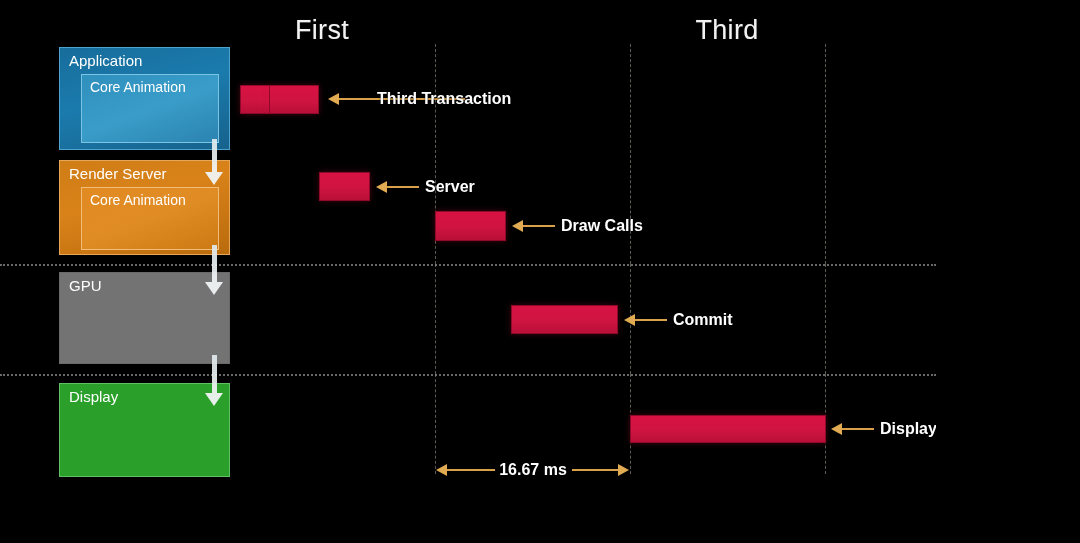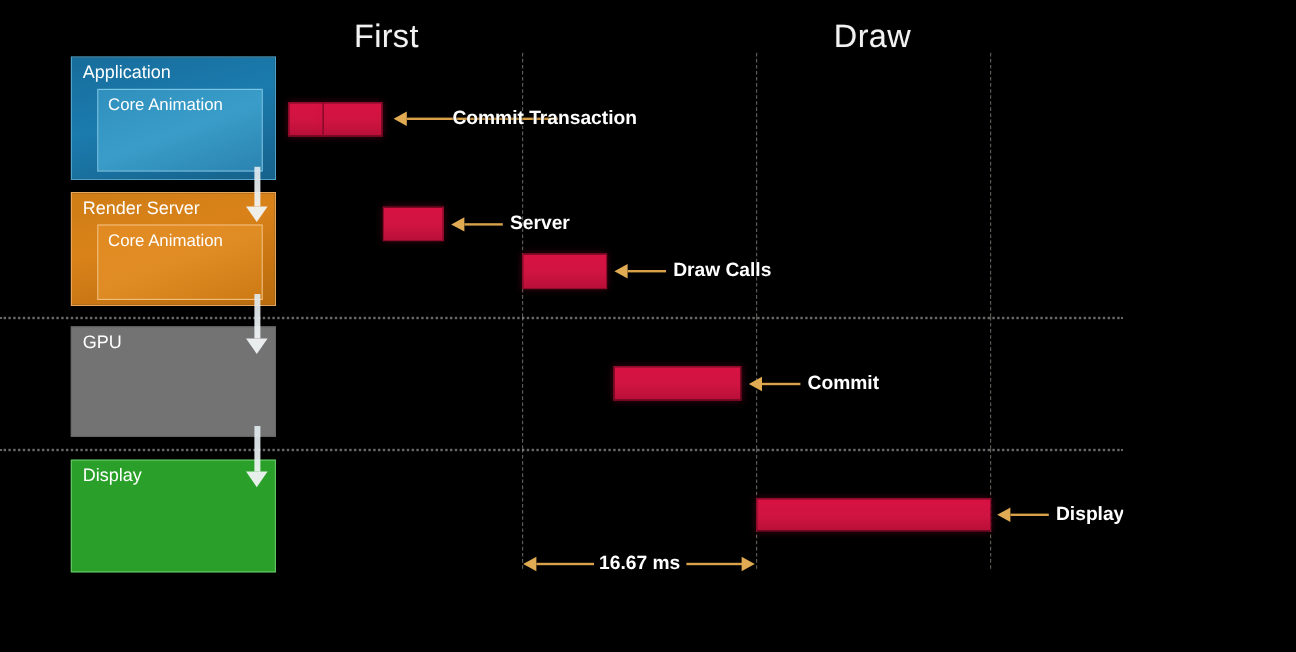--- a/index.html
+++ b/index.html
@@ -183,21 +183,21 @@
     transform: translateX(-50%);
     text-shadow: 0 1px 2px rgba(0,0,0,0.9);
   }
 </style>
 </head>
 <body>
 
 <div id="stage">
 
   <div class="frame-label" style="left:322px">First</div>
-  <div class="frame-label" style="left:727px">Draw</div>
+  <div class="frame-label" style="left:727px">Third</div>
 
   <div class="vline" style="left:435px; top:44px;  height:220px;"></div>
   <div class="vline" style="left:435px; top:264px; height:110px;"></div>
   <div class="vline" style="left:435px; top:374px; height:100px;"></div>
 
   <div class="vline" style="left:630px; top:44px;  height:220px;"></div>
   <div class="vline" style="left:630px; top:264px; height:110px;"></div>
   <div class="vline" style="left:630px; top:374px; height:100px;"></div>
 
   <div class="vline" style="left:825px; top:44px;  height:220px;"></div>
@@ -240,21 +240,21 @@
 
   <div class="bar" style="left:240px; top:85px;  width:30px;  height:29px;"></div>
   <div class="bar" style="left:269px; top:85px;  width:50px;  height:29px;"></div>
   <div class="bar" style="left:319px; top:172px; width:51px;  height:29px;"></div>
   <div class="bar" style="left:435px; top:211px; width:71px;  height:30px;"></div>
   <div class="bar" style="left:511px; top:305px; width:107px; height:29px;"></div>
   <div class="bar" style="left:630px; top:415px; width:196px; height:28px;"></div>
 
   <div class="callout-head" style="left:328px; top:93px;"></div>
   <div class="callout-line" style="left:339px; top:98px; width:126px;"></div>
-  <div class="callout-text" style="left:377px; top:91px;">Commit Transaction</div>
+  <div class="callout-text" style="left:377px; top:91px;">Third Transaction</div>
 
   <div class="callout-head" style="left:376px; top:181px;"></div>
   <div class="callout-line" style="left:387px; top:186px; width:32px;"></div>
   <div class="callout-text" style="left:425px; top:179px;">Server</div>
 
   <div class="callout-head" style="left:512px; top:220px;"></div>
   <div class="callout-line" style="left:523px; top:225px; width:32px;"></div>
   <div class="callout-text" style="left:561px; top:218px;">Draw Calls</div>
 
   <div class="callout-head" style="left:624px; top:314px;"></div>

